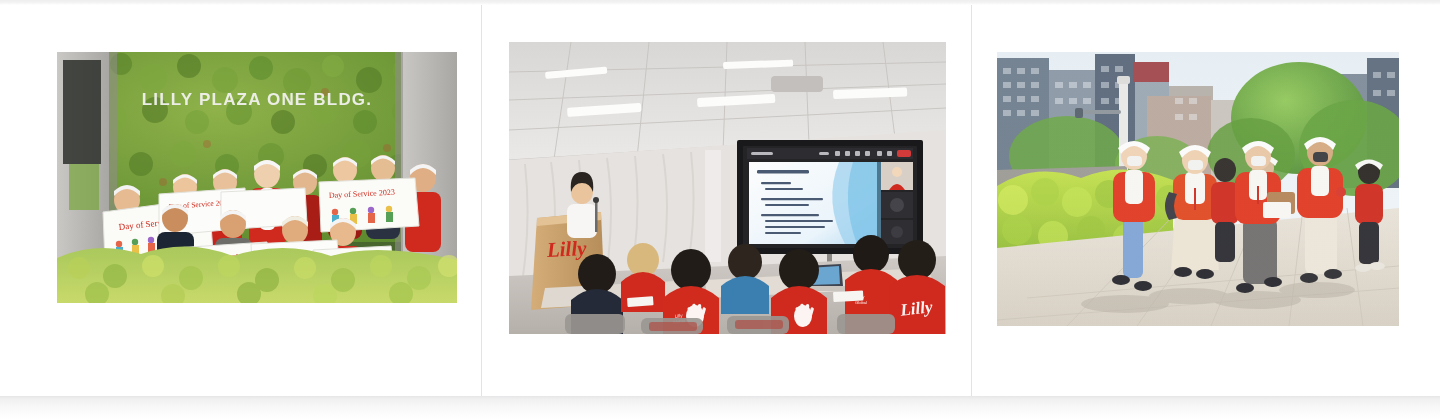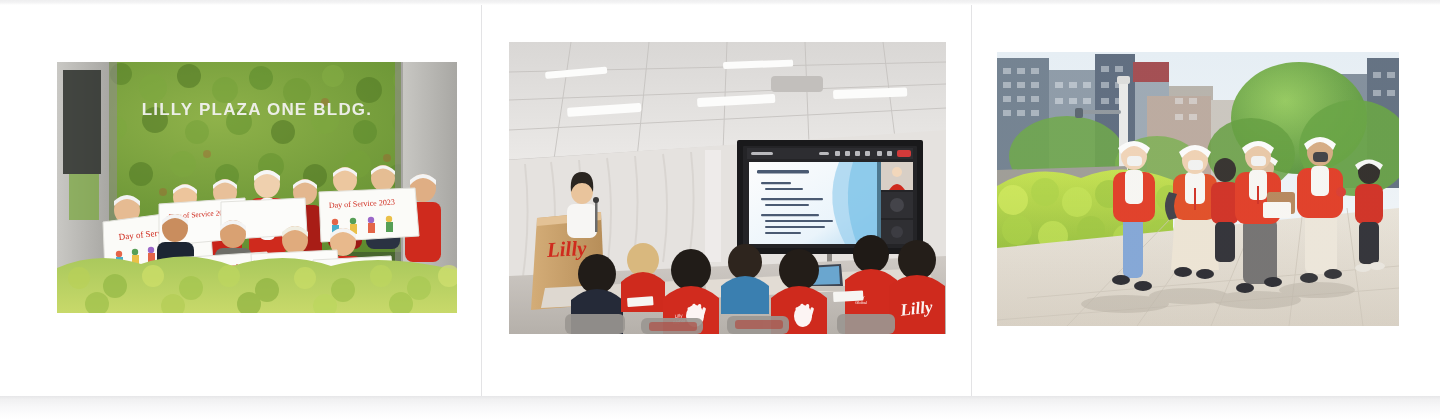--- a/index.html
+++ b/index.html
@@ -64,21 +64,21 @@
 
   .photo-frame {
     position: absolute;
     display: block;
     background: #ffffff;
     overflow: hidden;
     line-height: 0;
   }
   .photo-frame svg { display: block; }
 
-  .frame-1 { left: 57px;  top: 57px; width: 400px; height: 251px; }
+  .frame-1 { left: 57px;  top: 47px; width: 400px; height: 251px; }
   .frame-2 { left: 28px;  top: 37px; width: 437px; height: 292px; }
   .frame-3 { left: 26px;  top: 47px; width: 402px; height: 274px; }
 </style>
 </head>
 <body>
 
 <div id="root">
 
   <div class="top-edge"></div>
 

